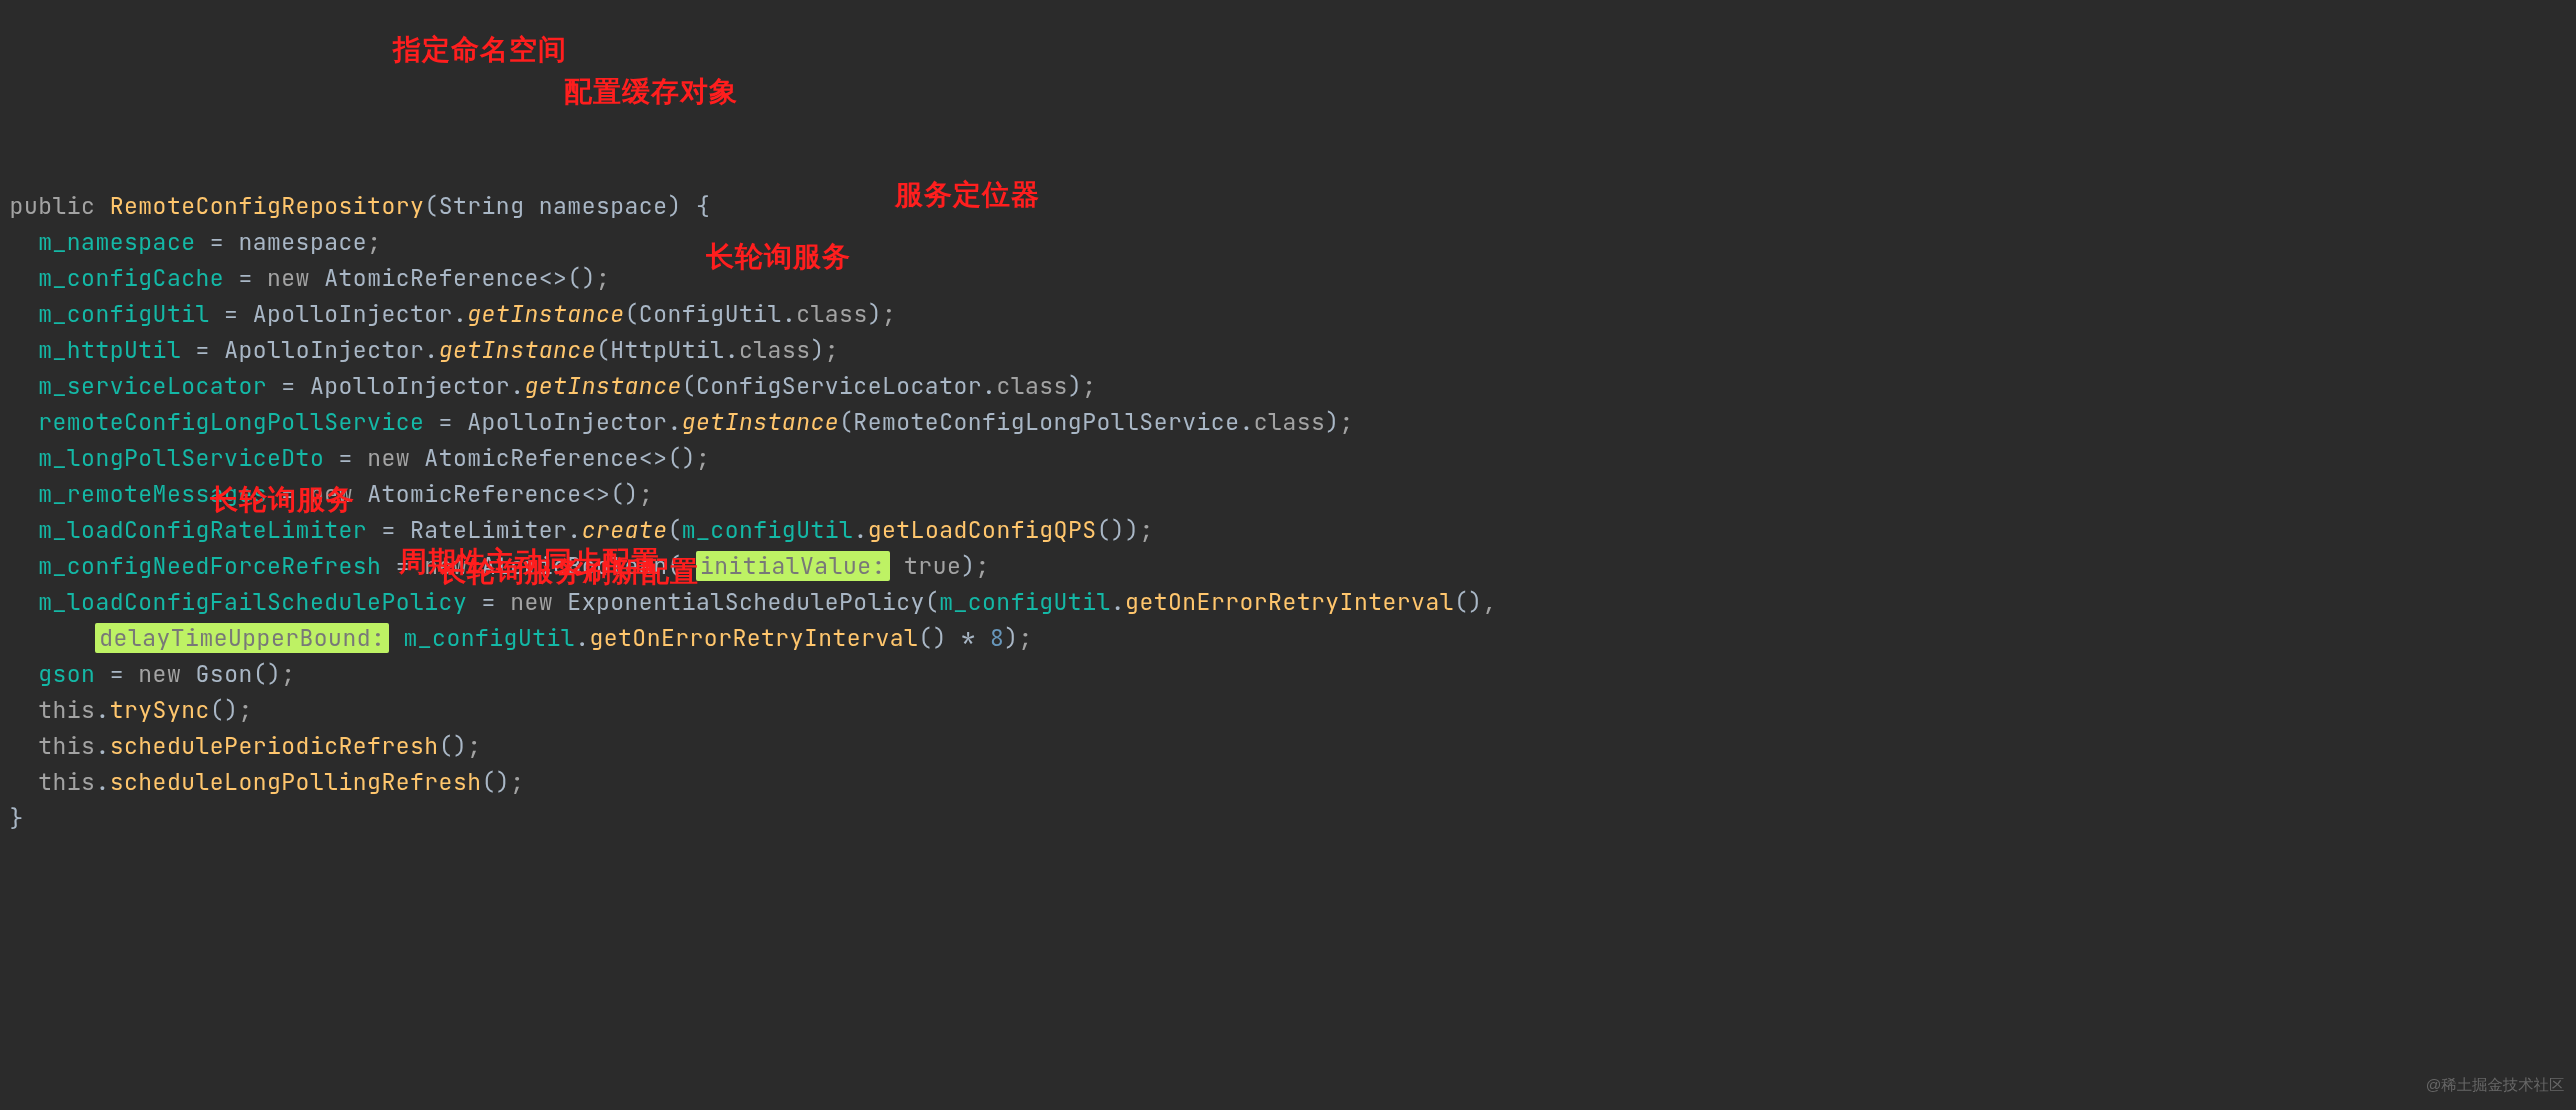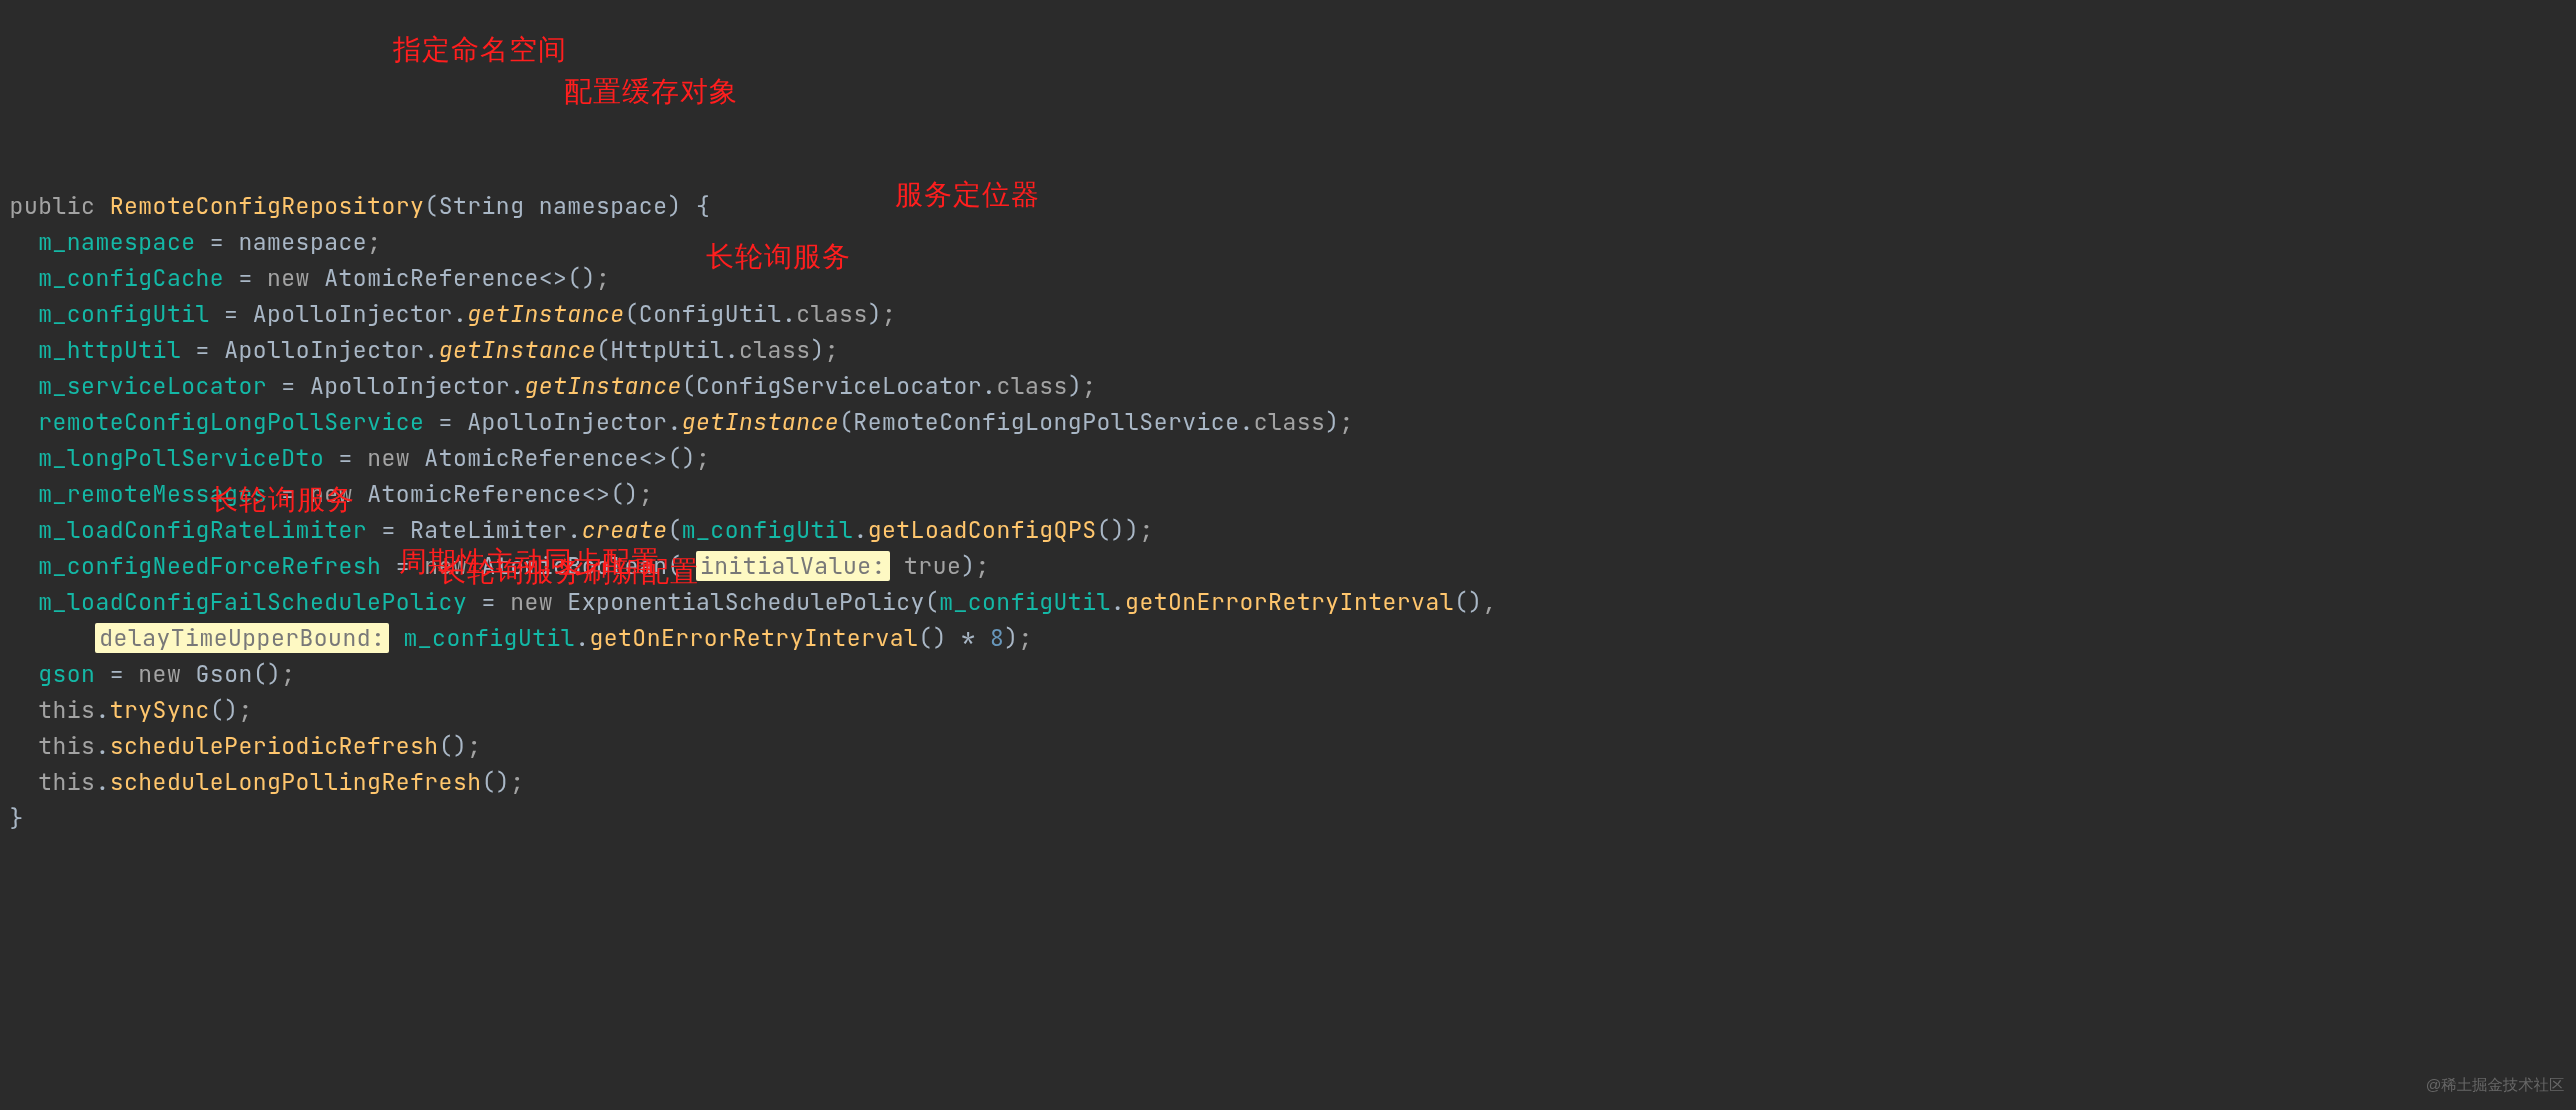--- a/index.html
+++ b/index.html
@@ -16,28 +16,28 @@
     white-space:pre;
     letter-spacing:0.5px;
   }
   .code { padding:7.7px 9.6px; }
   .k    { color:#a3a3a3; }          
   .id   { color:#14b8a6; }          
   .fn   { color:#ffc66d; }          
   .it   { color:#ffc66d; font-style:italic; } 
   .typ  { color:#a9b7c6; }          
   .p    { color:#a9b7c6; }          
-  .hint { color:#787878; background:#fef9c3; padding:0 3.9px; border-radius:1.9px; font-style:normal; }
+  .hint { color:#787878; background:#bef264; padding:0 3.9px; border-radius:1.9px; font-style:normal; }
   .num  { color:#6897bb; }          
 
   .anno {
     position:absolute;
     color:#ff1e1e;
     font-family:"PingFang SC","Microsoft YaHei",sans-serif;
-    font-weight:400;
+    font-weight:700;
     font-size:28px;
     letter-spacing:1px;
     white-space:nowrap;
   }
   .watermark {
     position:absolute;
     right:11.6px;
     bottom:7.7px;
     color:#666;
     font-family:"PingFang SC","Microsoft YaHei",sans-serif;

